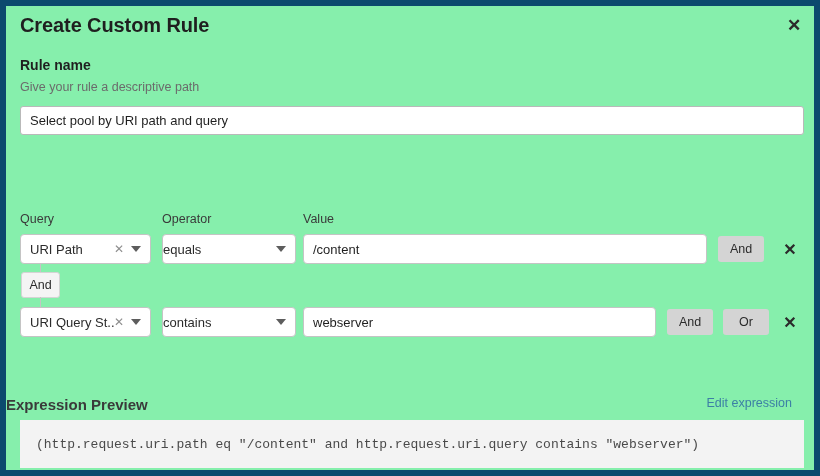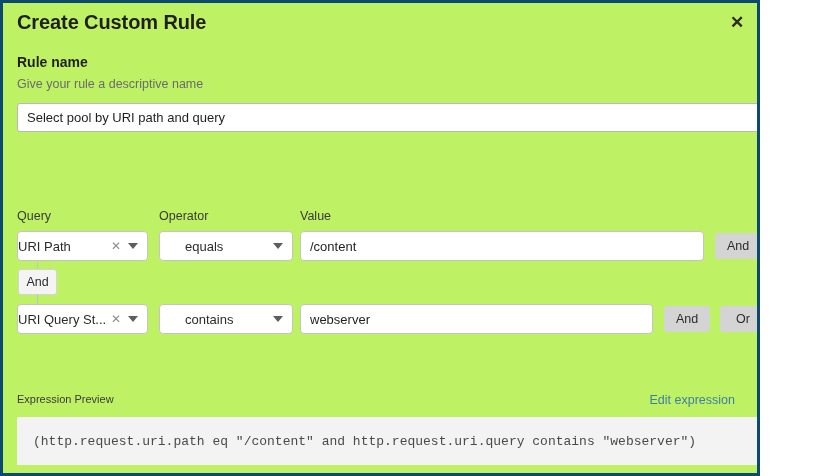--- a/index.html
+++ b/index.html
@@ -12,24 +12,24 @@
   body {
     width: 820px;
     height: 476px;
     font-family: "Liberation Sans", sans-serif;
     color: #222222;
     overflow: hidden;
   }
 
   .panel {
     position: relative;
-    width: 760px;
+    width: 820px;
     height: 476px;
-    background: #bef264;
-    border: 3px solid #0c4a6e;
+    background: #86efac;
+    border: 6px solid #0c4a6e;
     overflow: hidden;
   }
 
   
   .dialog-title {
     position: absolute;
     left: 14px;
     top: 8px;
     font-size: 20px;
     font-weight: bold;
@@ -122,25 +122,26 @@
     background: #ffffff;
     display: flex;
     align-items: center;
     cursor: pointer;
     font-size: 13px;
     color: #2b2b2b;
   }
   .select-box.field-select {
     left: 14px;
     width: 131px;
+    padding-left: 9px;
   }
   .select-box.operator-select {
     left: 156px;
     width: 134px;
-    padding-left: 25px;
+    padding-left: 0;
   }
   .select-text {
     flex: 1;
     white-space: nowrap;
     overflow: hidden;
   }
   .clear-x {
     font-size: 12px;
     color: #8e8e8e;
     margin-right: 7px;
@@ -230,24 +231,25 @@
     align-items: center;
     justify-content: center;
     font-size: 12.5px;
     color: #2b2b2b;
     cursor: pointer;
   }
 
   
   .expr-label {
     position: absolute;
-    left: 14px;
+    left: 0;
     top: 390px;
-    font-size: 11px;
+    font-size: 15px;
     color: #3a3a3a;
+    font-weight: bold;
   }
   .edit-expr-link {
     position: absolute;
     right: 22px;
     top: 390px;
     font-size: 12.5px;
     color: #3c7fa5;
     text-decoration: none;
     cursor: pointer;
   }
@@ -271,21 +273,21 @@
 </style>
 </head>
 <body>
 
 <div class="panel">
 
   <div class="dialog-title">Create Custom Rule</div>
   <div class="close-btn">✕</div>
 
   <div class="rule-name-label">Rule name</div>
-  <div class="rule-name-help">Give your rule a descriptive name</div>
+  <div class="rule-name-help">Give your rule a descriptive path</div>
   <input class="rule-name-input" type="text" value="Select pool by URI path and query" style="">
 
 
   <div class="col-label field">Query</div>
   <div class="col-label operator">Operator</div>
   <div class="col-label value">Value</div>
 
   <div class="rule-row row-1">
     <div class="select-box field-select">
       <span class="select-text">URI Path</span>

